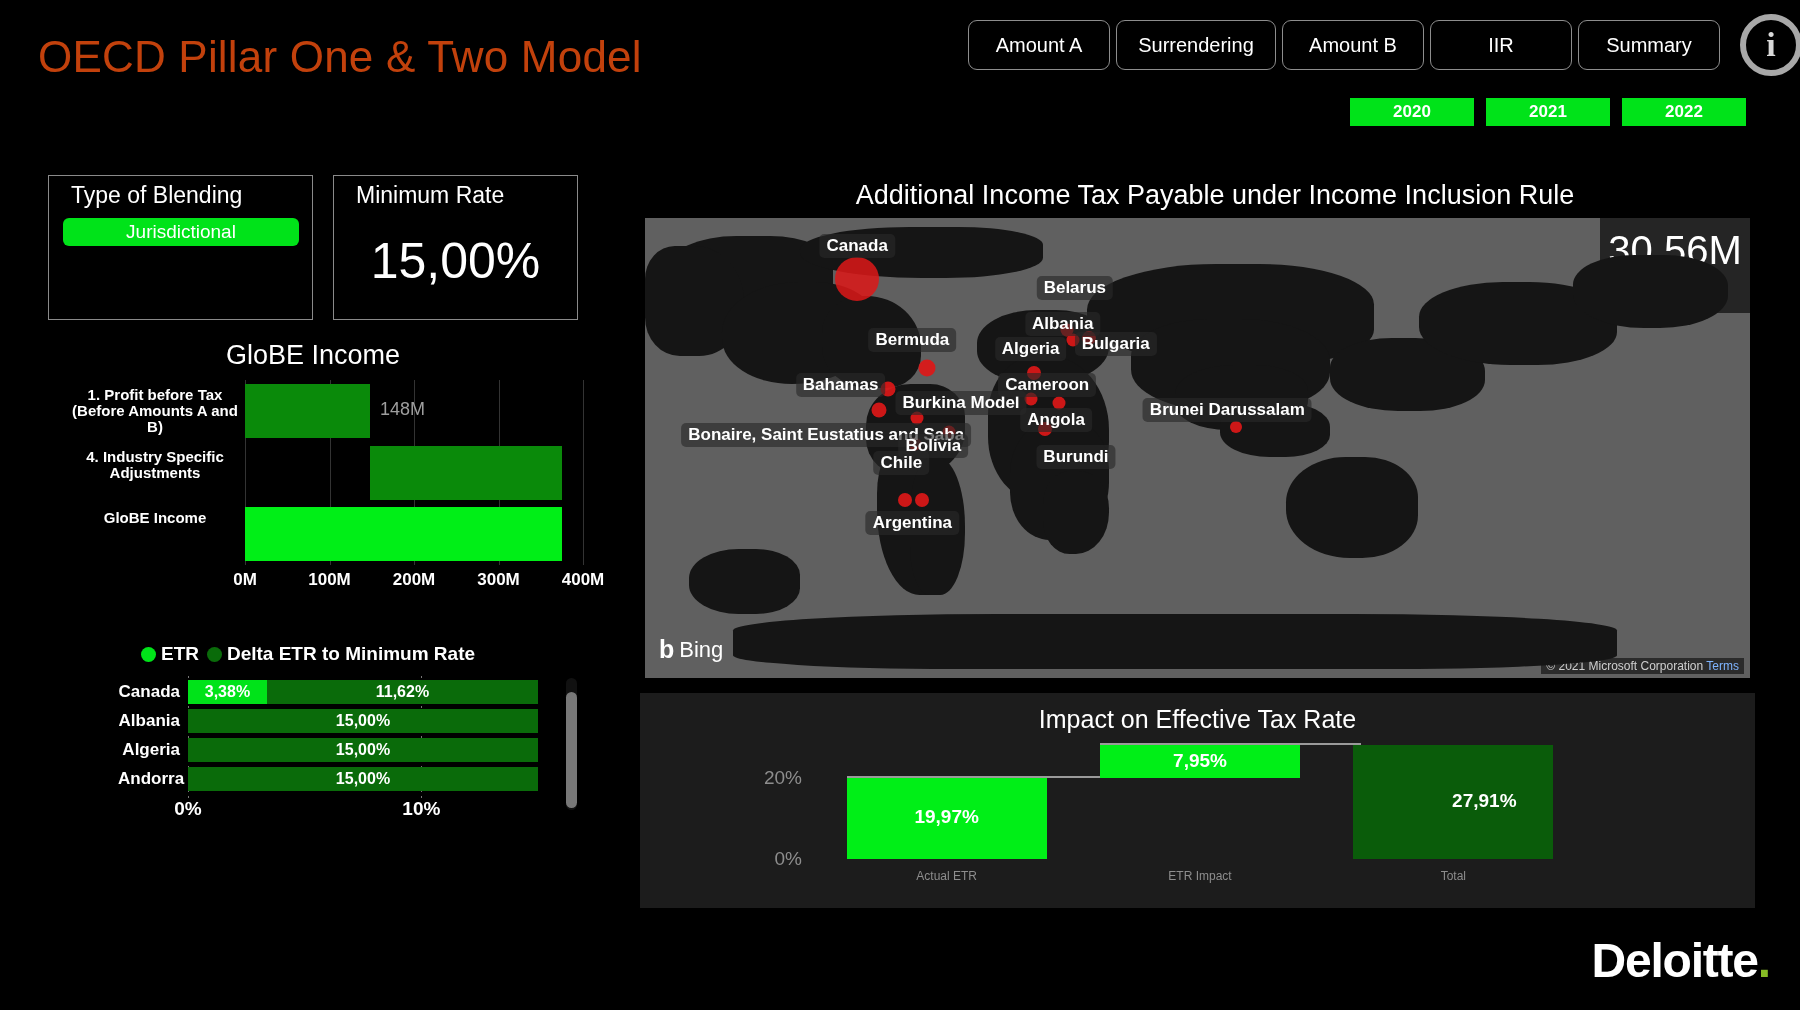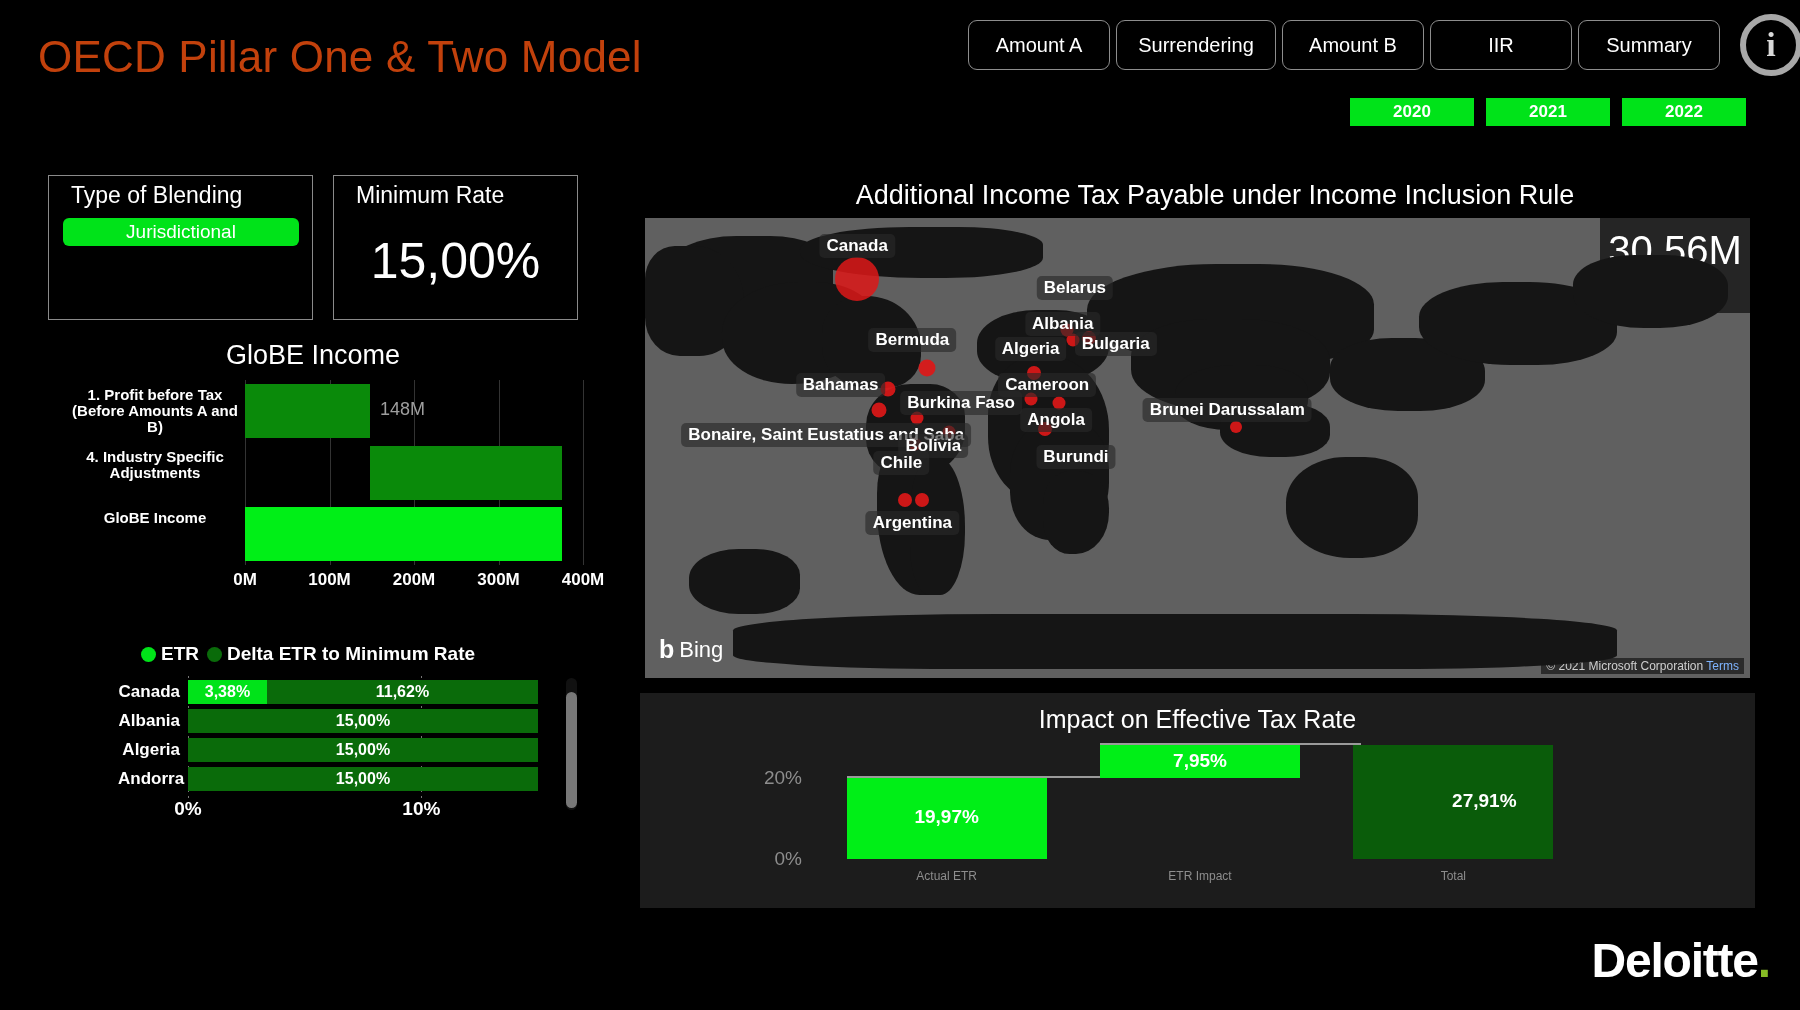--- a/index.html
+++ b/index.html
@@ -305,21 +305,21 @@
       <div class="map-dot" style="left: 23.5%; top: 61.2%; width: 14px; height: 14px; opacity: 0.92;"></div>
       <div class="map-dot" style="left: 25.1%; top: 61.2%; width: 14px; height: 14px; opacity: 0.92;"></div>
       <div class="map-dot" style="left: 53.5%; top: 45.5%; width: 12px; height: 12px; opacity: 0.92;"></div>
       <div class="map-label" style="left: 19.2%; top: 6%;">Canada</div>
       <div class="map-label" style="left: 24.2%; top: 26.5%;">Bermuda</div>
       <div class="map-label" style="left: 38.9%; top: 15.3%;">Belarus</div>
       <div class="map-label" style="left: 37.8%; top: 23%;">Albania</div>
       <div class="map-label" style="left: 34.9%; top: 28.5%;">Algeria</div>
       <div class="map-label" style="left: 42.6%; top: 27.4%;">Bulgaria</div>
       <div class="map-label" style="left: 17.7%; top: 36.2%;">Bahamas</div>
-      <div class="map-label" style="left: 28.6%; top: 40.3%;">Burkina Faso</div>
+      <div class="map-label" style="left: 28.6%; top: 40.3%;">Burkina Model</div>
       <div class="map-label" style="left: 36.4%; top: 36.3%;">Cameroon</div>
       <div class="map-label" style="left: 52.7%; top: 41.8%;">Brunei Darussalam</div>
       <div class="map-label" style="left: 16.4%; top: 47.2%;">Bonaire, Saint Eustatius and Saba</div>
       <div class="map-label" style="left: 26.1%; top: 49.5%;">Bolivia</div>
       <div class="map-label" style="left: 37.2%; top: 44%;">Angola</div>
       <div class="map-label" style="left: 39%; top: 52%;">Burundi</div>
       <div class="map-label" style="left: 23.2%; top: 53.2%;">Chile</div>
       <div class="map-label" style="left: 24.2%; top: 66.2%;">Argentina</div>
     </div>
 

